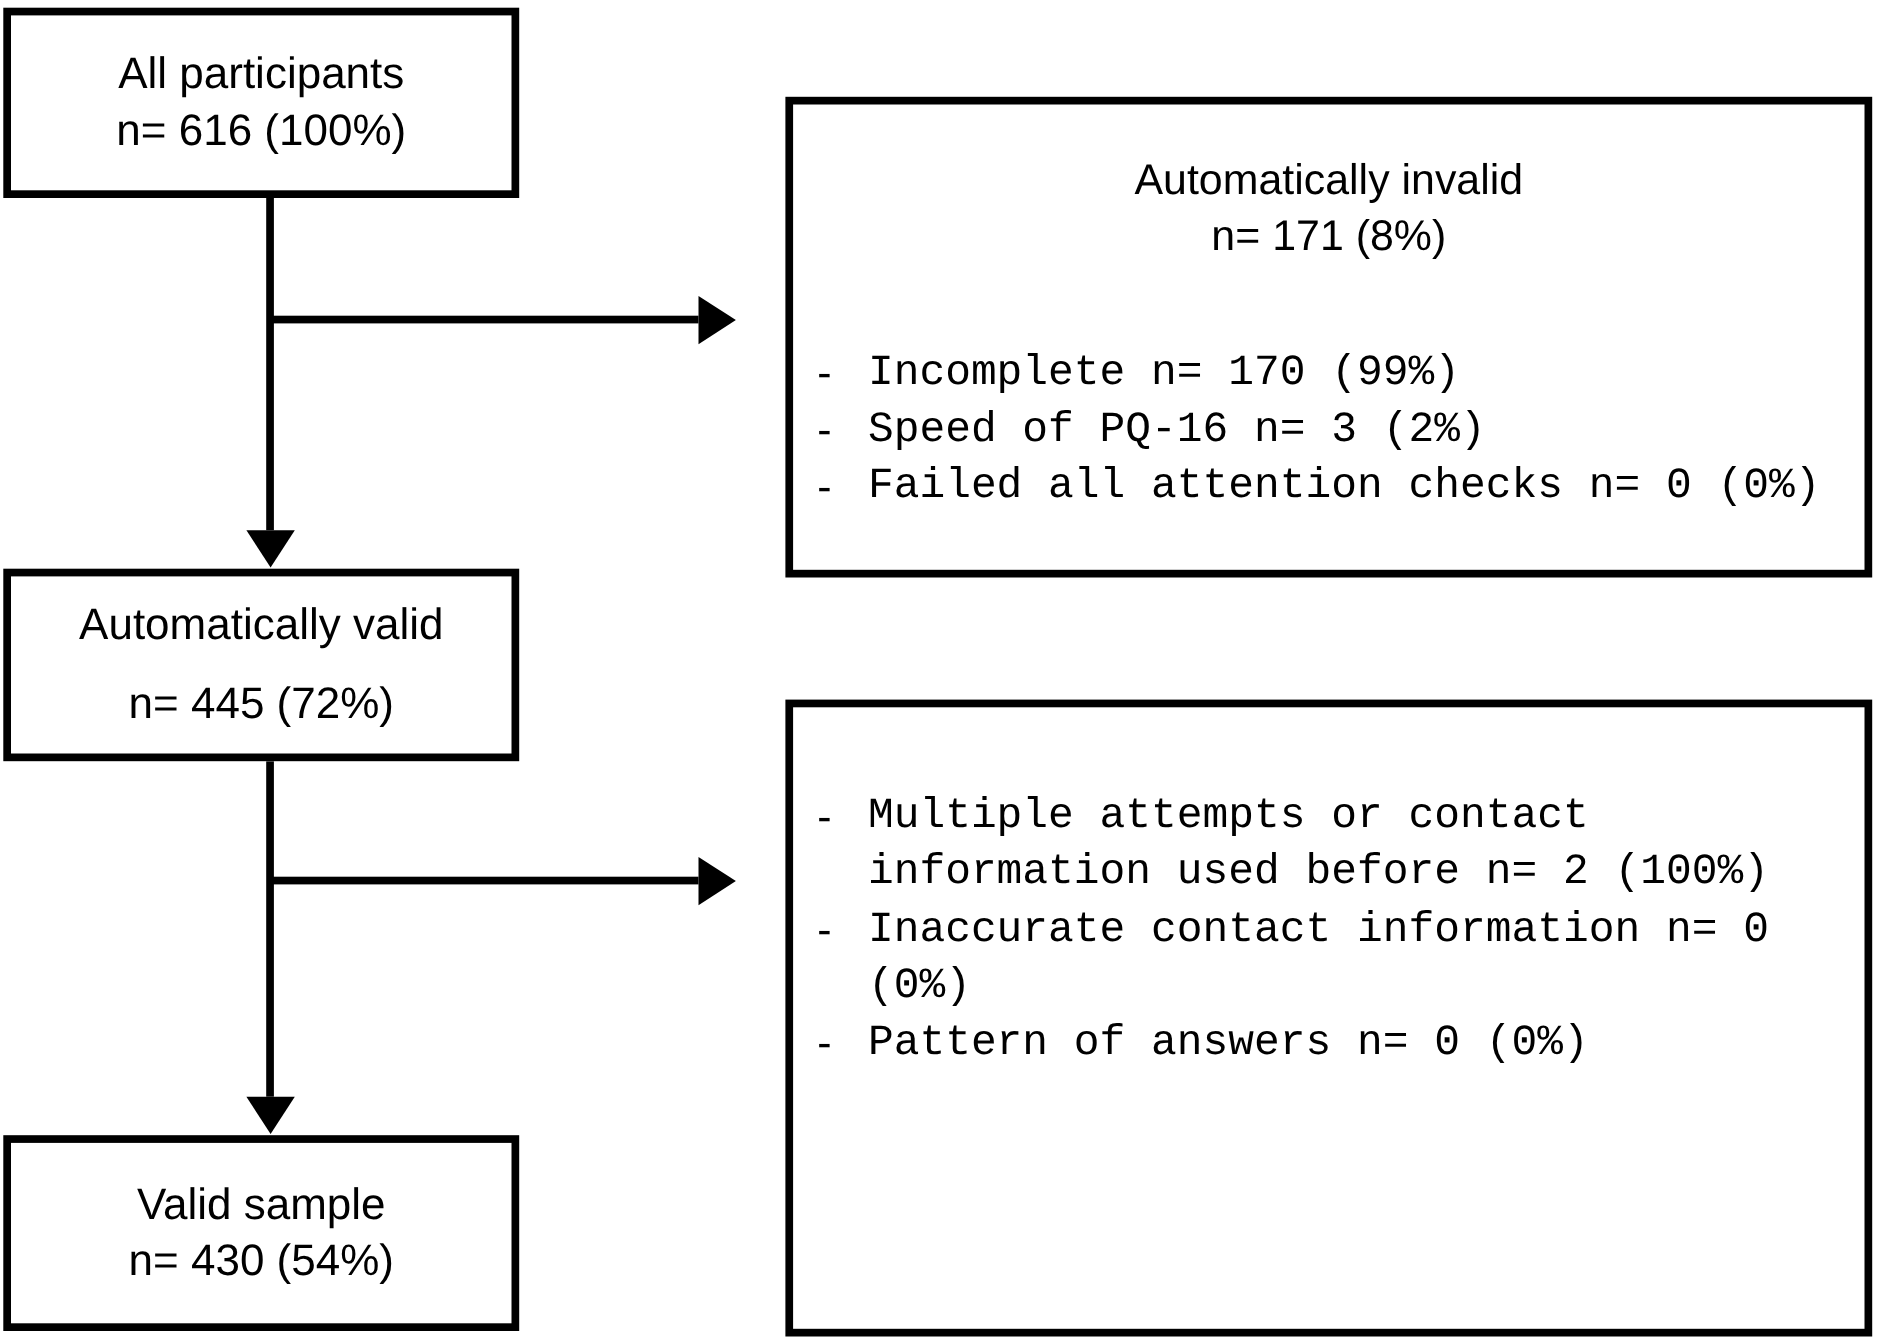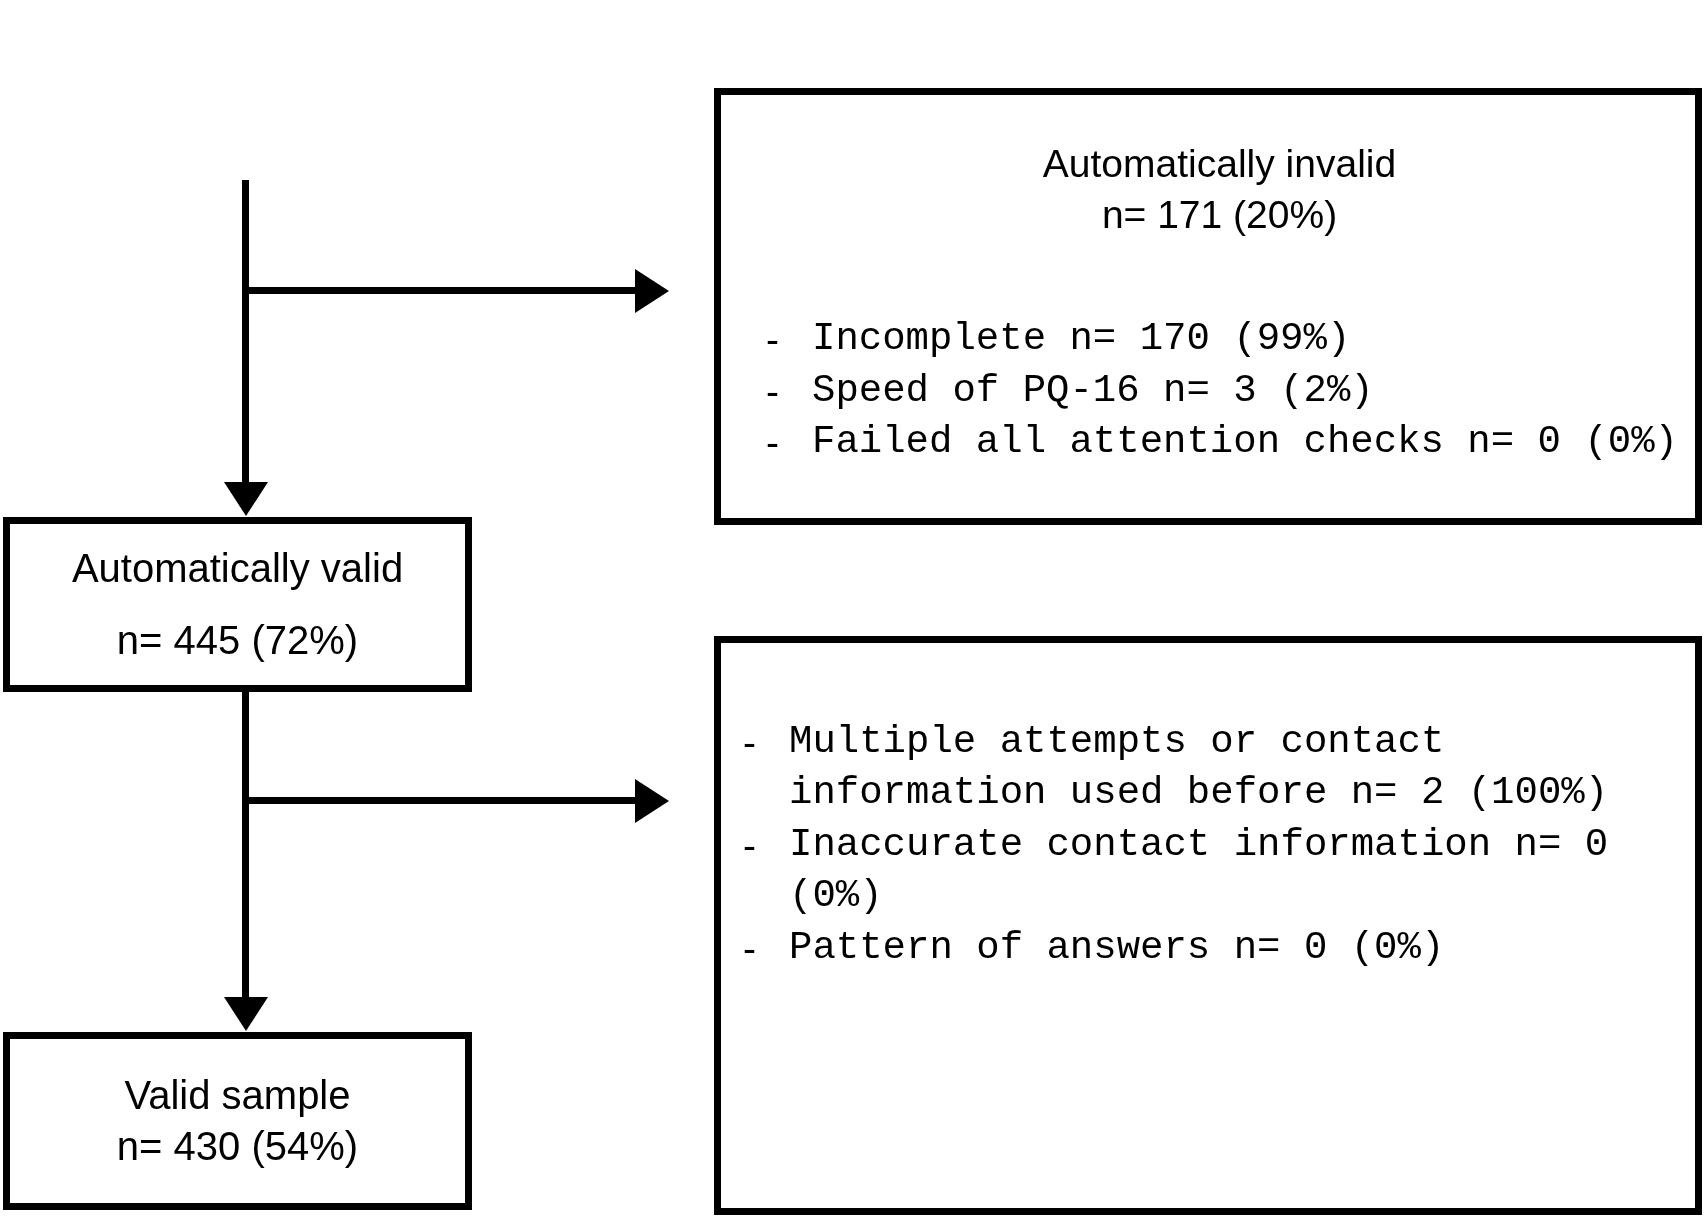--- a/index.html
+++ b/index.html
@@ -114,35 +114,39 @@
 
   <div class="line-h" style="left:245px; top:287px; width:390px;"></div>
   <div class="arrow-right" style="left:635px; top:269px;"></div>
 
   <div class="line-v" style="left:242px; top:692px; height:305px;"></div>
   <div class="arrow-down" style="left:224px; top:997px;"></div>
 
   <div class="line-h" style="left:245px; top:797px; width:390px;"></div>
   <div class="arrow-right" style="left:635px; top:779px;"></div>
 
+  <div class="node centered" style="left:3px; top:7px; width:469px; height:173px;">
+    <div class="node-title">All participants</div>
+    <div class="node-count">n= 616 (100%)</div>
+  </div>
 
   <div class="node centered" style="left:3px; top:517px; width:469px; height:175px;gap:20px;">
     <div class="node-title">Automatically valid</div>
     <div class="node-count">n= 445 (72%)</div>
   </div>
 
   <div class="node centered" style="left:3px; top:1032px; width:469px; height:178px;">
     <div class="node-title">Valid sample</div>
     <div class="node-count">n= 430 (54%)</div>
   </div>
 
-  <div class="node node-wide" style="left:714px; top:88px; width:988px; height:437px;padding-left:23px;">
+  <div class="node node-wide" style="left:714px; top:88px; width:988px; height:437px;">
     <div class="header">
       <div class="node-title">Automatically invalid</div>
-      <div class="node-count">n= 171 (20%)</div>
+      <div class="node-count">n= 171 (8%)</div>
     </div>
     <ul class="bullets" style="margin-top:74px; padding-left:22px;">
       <li class="bullet-item">
         <span class="bullet-dash">-</span>
         <span class="bullet-text">Incomplete n= 170 (99%)</span>
       </li>
       <li class="bullet-item">
         <span class="bullet-dash">-</span>
         <span class="bullet-text">Speed of PQ-16 n= 3 (2%)</span>
       </li>

